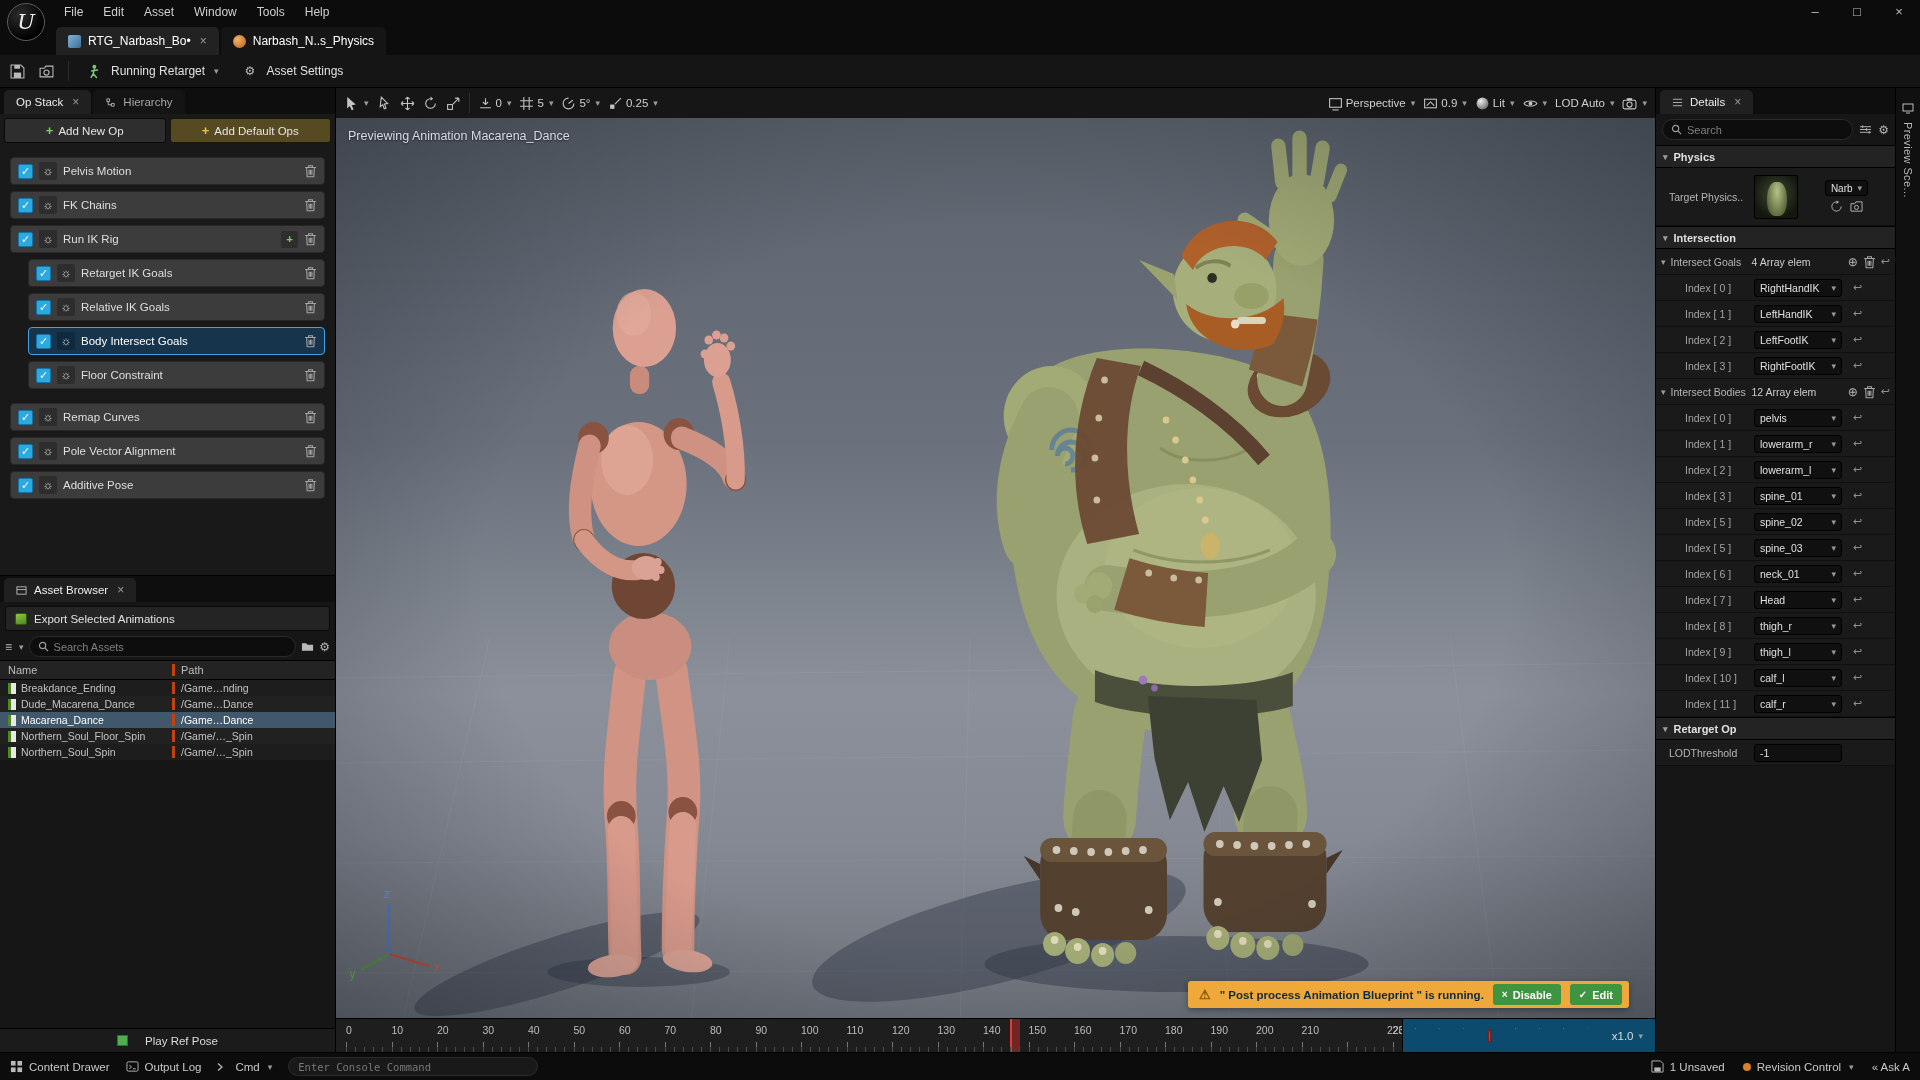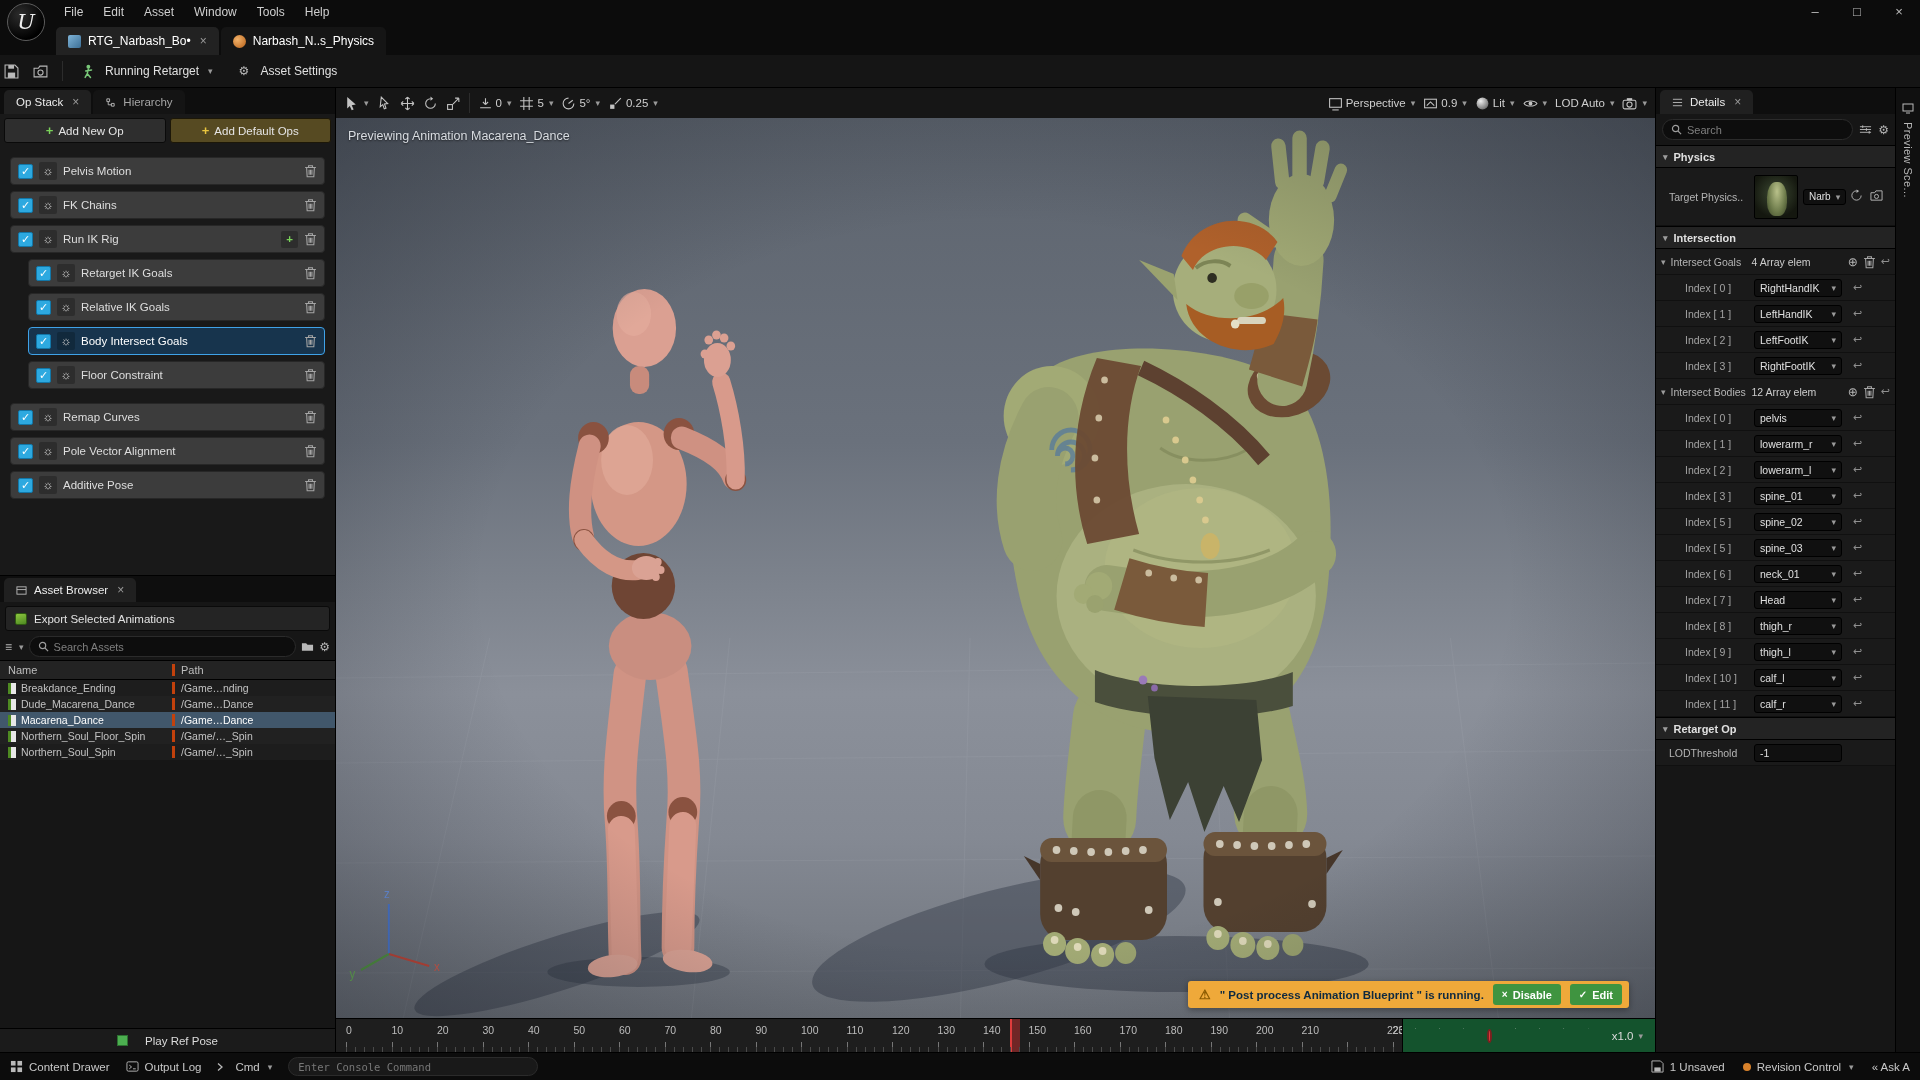--- a/index.html
+++ b/index.html
@@ -22,21 +22,21 @@
 .tabbar{display:flex;height:31px;background:#0c0c0c;padding-left:56px;align-items:flex-end;gap:2px}
 .tab{display:flex;align-items:center;gap:7px;height:28px;padding:0 12px;background:#151515;
   border-radius:5px 5px 0 0;color:#ffffff;font-size:12px}
 .tab.active{background:#222;color:#fff}
 .tab-ico{width:13px;height:13px;border-radius:2px}
 .tab-ico.retarget{background:linear-gradient(135deg,#7fb4d8,#3c6f96)}
 .tab-ico.physics{border-radius:50%;background:radial-gradient(circle at 35% 35%,#f2b26a,#b65f17)}
 .tab-close{color:#9a9a9a;font-size:12px;margin-left:2px}
 
 
-.toolbar{display:flex;align-items:center;height:33px;background:#151515;border-bottom:1px solid #000;padding:0 4px;gap:14px}
+.toolbar{display:flex;align-items:center;height:33px;background:#151515;border-bottom:1px solid #000;padding:0 10px;gap:14px}
 .tool-btn{display:flex;align-items:center;gap:7px;color:#e0e0e0;font-size:12px;padding:3px 6px}
 .tb-sep{width:1px;height:20px;background:#2c2c2c}
 .ico14{width:15px;height:15px;color:#b9b9b9}
 .ico-green{color:#79c879}
 
 
 .main{display:flex;height:964px}
 
 
 .left-col{width:336px;display:flex;flex-direction:column;background:#404040;border-right:1px solid #000}
@@ -114,21 +114,21 @@
 .banner-btn .bx{font-size:10px}
 
 
 .timeline{display:flex;height:34px;background:#191919;border-top:1px solid #000}
 .ruler{position:relative;flex:1;background:#1e1e1e;overflow:hidden;border-right:1px solid #000}
 .ruler::after{content:'';position:absolute;bottom:0;left:10px;right:0;height:5px;
   background:repeating-linear-gradient(90deg,#4a4a4a 0 1px,transparent 1px 9.1px)}
 .tick-label{position:absolute;top:5px;font-size:10.5px;color:#bdbdbd}
 .tick-line{position:absolute;bottom:0;width:1px;height:10px;background:#777}
 .playhead{position:absolute;top:0;bottom:0;width:10px;background:rgba(214,48,48,.45);border-left:2px solid #e03c3c}
-.controls{display:flex;align-items:center;justify-content:center;gap:23px;width:252px;padding:0 12px;background:#14532d}
+.controls{display:flex;align-items:center;justify-content:center;gap:23px;width:252px;padding:0 12px;background:#0c4a6e}
 .pc{width:15px;height:15px;color:#cfcfcf}
 .rec-dot{width:14px;height:14px;border-radius:50%;background:#e03c3c;border:2px solid #7e1f1f}
 .speed{display:flex;align-items:center;gap:3px;color:#dcdcdc;font-size:11.5px}
 
 
 .details{width:240px;background:#161616;border-left:1px solid #000;display:flex;flex-direction:column;font-size:11px}
 .details-tabbar{display:flex;height:26px;background:#0e0e0e;align-items:flex-end;padding-left:4px}
 .details-search-row{display:flex;align-items:center;gap:6px;padding:5px 6px;background:#161616}
 .d-top-ico{color:#b2b2b2;font-size:12px}
 .section-h{display:flex;align-items:center;gap:6px;height:23px;background:#232323;border-top:1px solid #000;
@@ -144,21 +144,21 @@
 .d-icons{display:flex;gap:5px;margin-left:auto;color:#9d9d9d;align-items:center}
 .reset{color:#8f8f8f;font-size:11px;margin-left:auto}
 .d-sub .reset{margin-left:6px}
 .circle-plus{font-size:12px;color:#b5b5b5}
 .thumb{width:44px;height:44px;background:radial-gradient(circle at 50% 42%,#3d4a33,#14170f 75%);
   border:1px solid #000;border-radius:2px;position:relative;overflow:hidden}
 .thumb-blob{position:absolute;left:12px;top:6px;width:20px;height:34px;
   background:radial-gradient(ellipse at 50% 28%,#b9c18a,#6c7a4a 60%,#3a4428);border-radius:45% 45% 40% 40%}
 .narb-chip{display:flex;align-items:center;gap:3px;height:16px;background:#101010;border:1px solid #000;
   border-radius:3px;padding:0 5px;color:#e0e0e0;font-size:10px}
-.phys-right{display:flex;flex-direction:row;gap:4px;align-items:flex-start;flex:1}
+.phys-right{display:flex;flex-direction:column;gap:4px;align-items:center;flex:1}
 .phys-icons{display:flex;gap:7px;color:#a8a8a8}
 .lod-input{width:88px;height:18px;background:#101010;border:1px solid #000;border-radius:3px;color:#e0e0e0;
   font-size:10.5px;padding:0 5px;font-family:"Liberation Sans",sans-serif;outline:none}
 
 
 .right-strip{width:25px;background:#101010;border-left:1px solid #000;display:flex;flex-direction:column;
   align-items:center;padding-top:14px;gap:8px}
 .vtext{writing-mode:vertical-rl;font-size:11px;color:#b8b8b8;letter-spacing:.4px}
 
 

